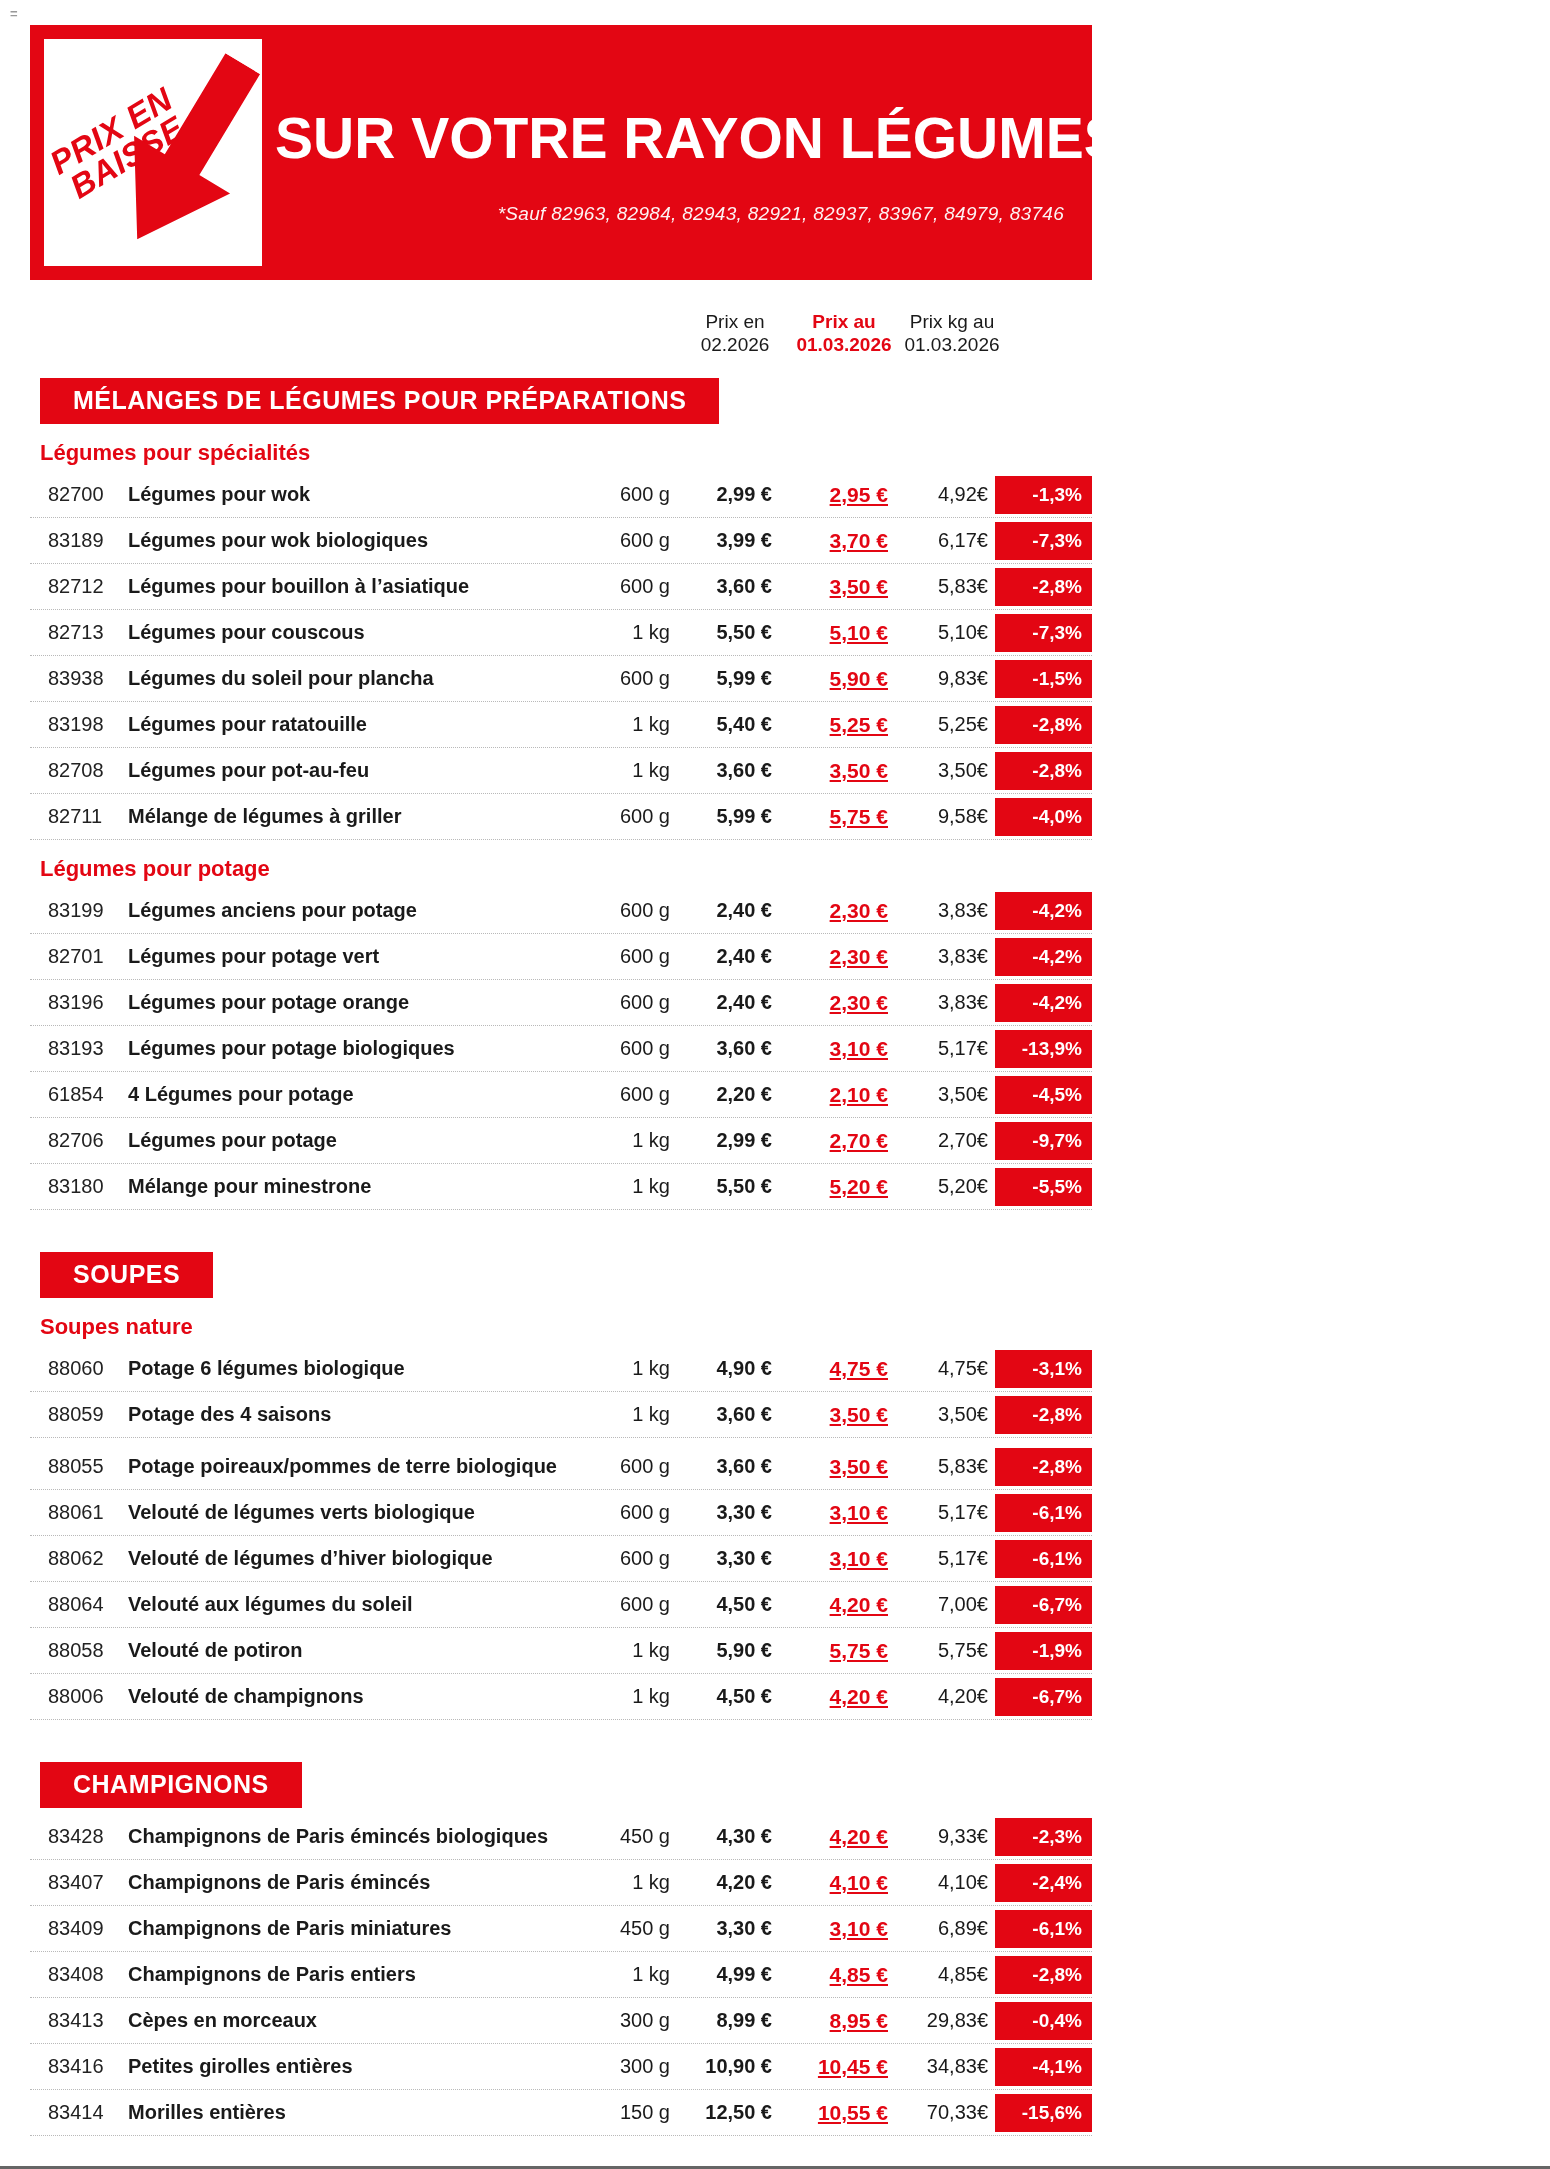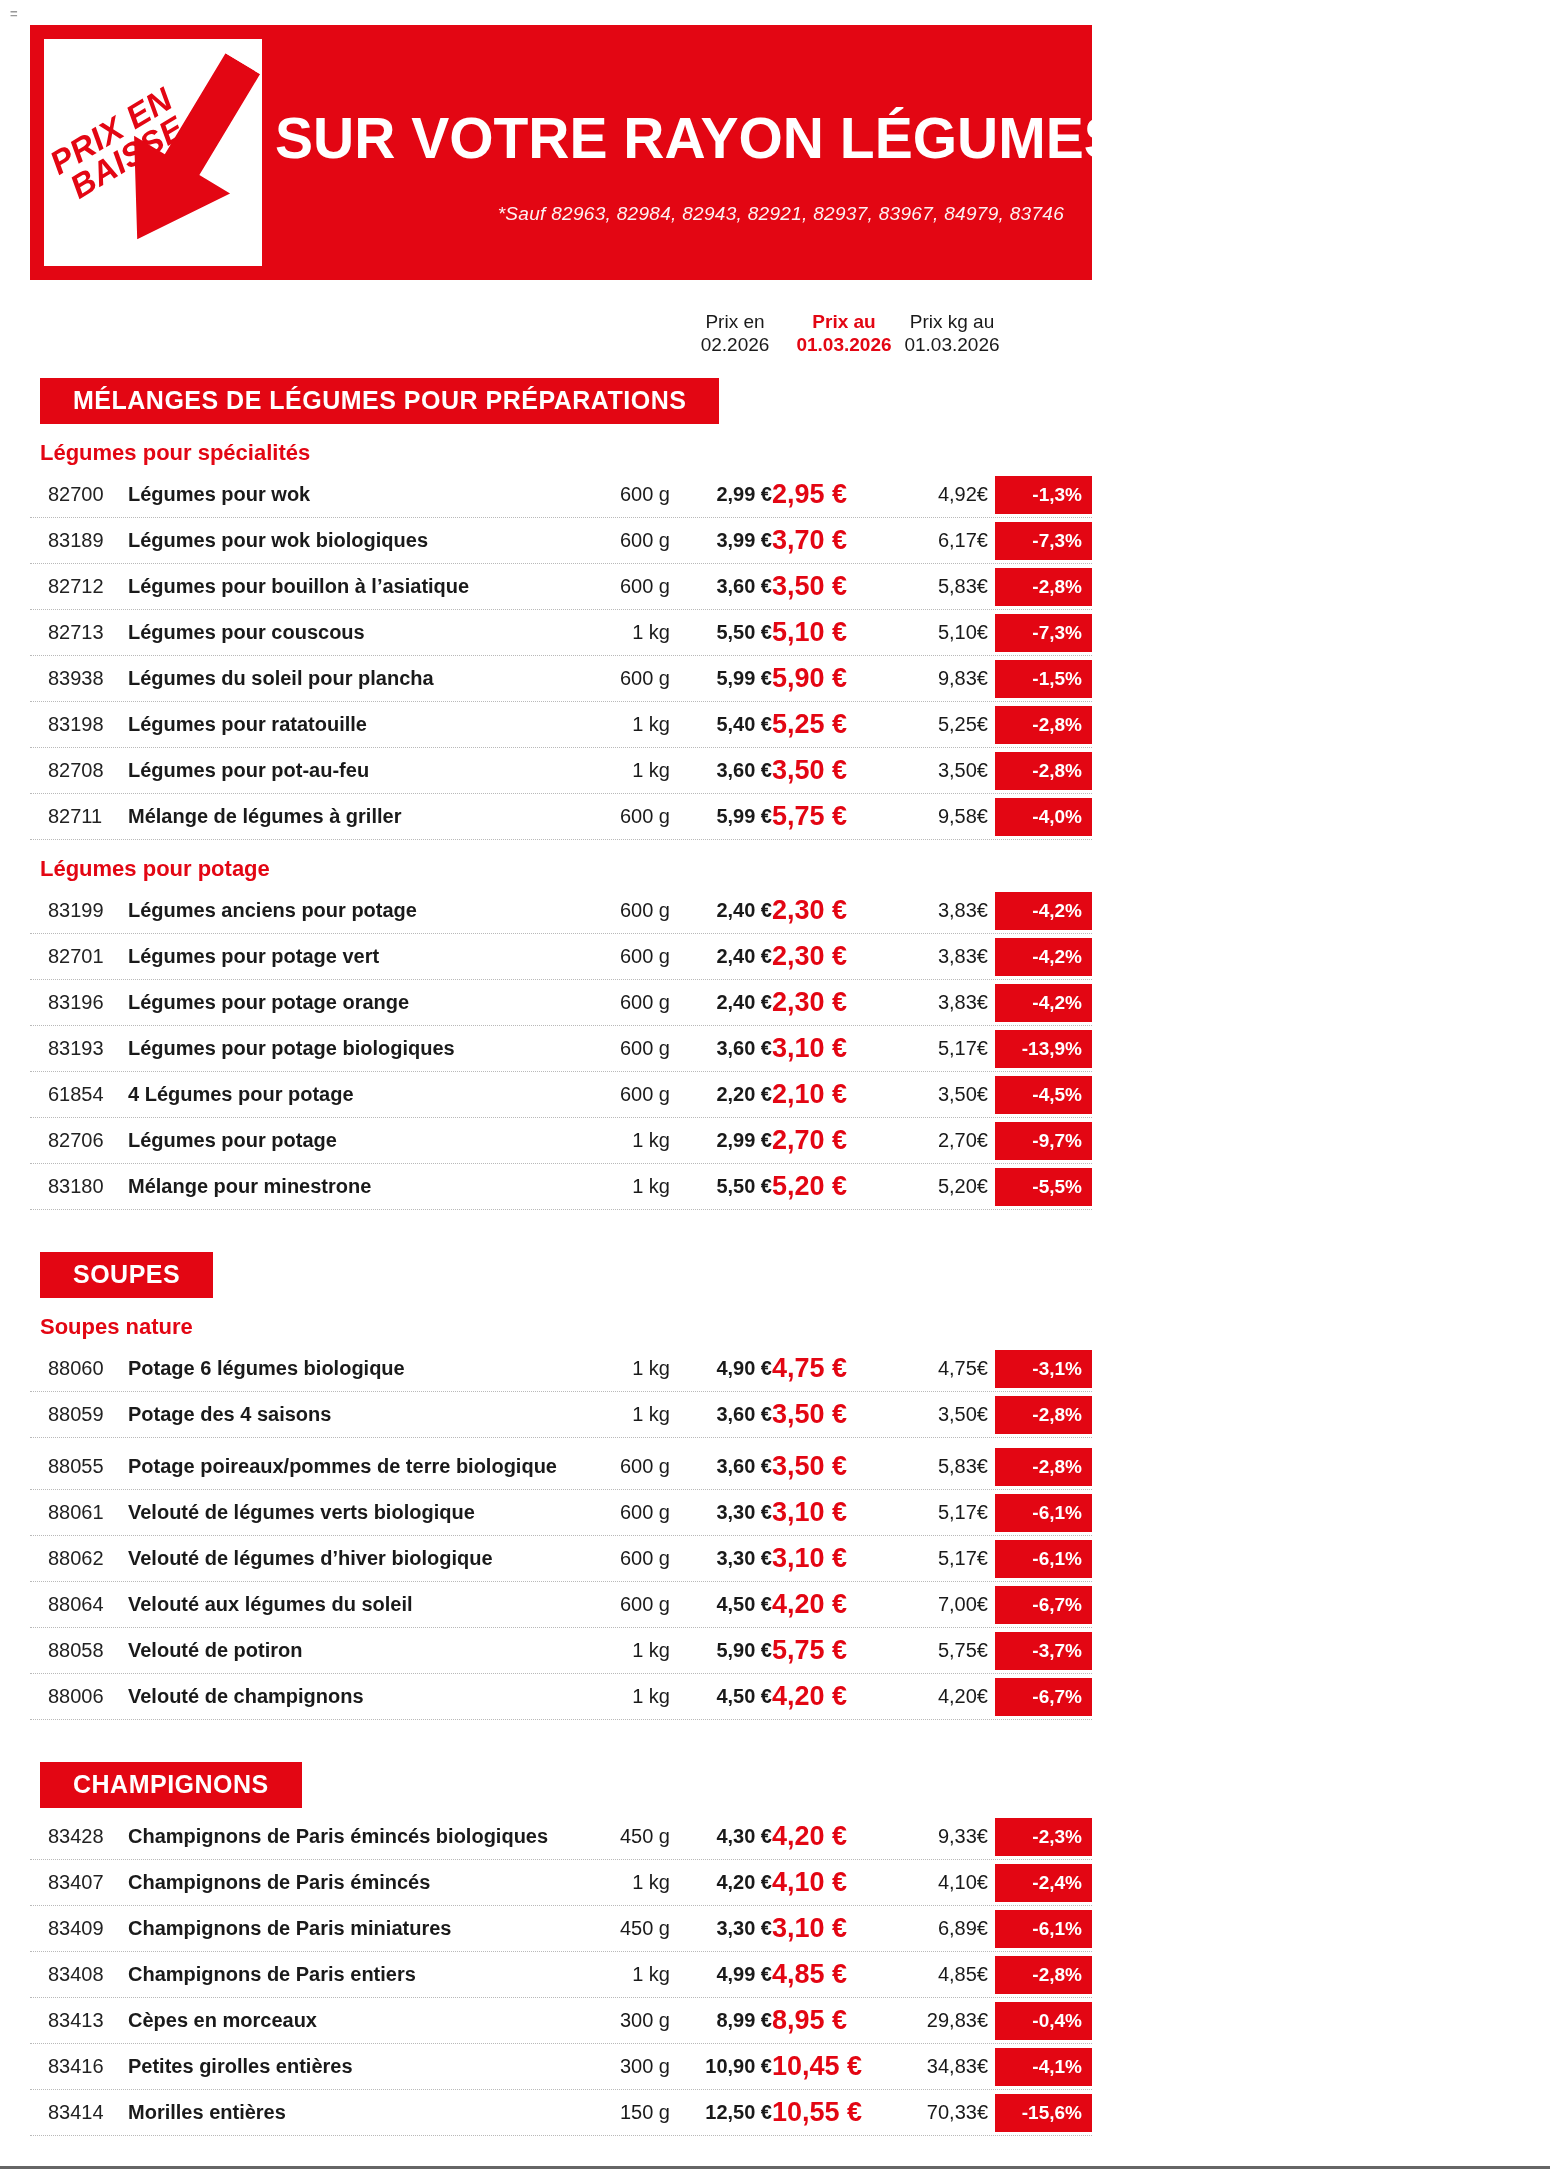--- a/index.html
+++ b/index.html
@@ -50,21 +50,21 @@
   }
   .subheading { color:var(--red); font-size:22px; font-weight:bold; margin:16px 0 4px 10px; }
   .rows { margin-top:6px; }
 
   
   .row { height:46px; align-items:center; border-bottom:1px dotted #b9b9b9; font-size:20px; }
   .cell.code { color:#222; }
   .cell.name { font-weight:bold; white-space:nowrap; padding-right:6px; }
   .cell.weight, .cell.old, .cell.kg { text-align:right; }
   .cell.old { font-weight:bold; }
-  .cell.new { text-align:left; font-weight:bold; color:var(--red); font-size:27px; }
+  .cell.new { text-align:right; font-weight:bold; color:var(--red); font-size:21px;text-decoration:underline; }
   .badgec { display:flex; justify-content:flex-end; align-items:center; height:100%; }
   .badge {
     width:97px; height:38px; background:var(--red); color:#fff; font-weight:bold; font-size:19px;
     display:flex; align-items:center; justify-content:flex-end; padding-right:10px;
   }
   .bottom-edge { position:absolute; left:0; bottom:0; width:1550px; height:3px; background:#666; }
 </style>
 </head>
 <body>
 
@@ -345,21 +345,21 @@
             </div>
           </div>
           <div class="row grid">
             <div class="cell code">88058</div>
             <div class="cell name">Velouté de potiron</div>
             <div class="cell weight">1 kg</div>
             <div class="cell old">5,90 €</div>
             <div class="cell new">5,75 €</div>
             <div class="cell kg">5,75€</div>
             <div class="cell badgec">
-              <div class="badge">-3,7%</div>
+              <div class="badge">-1,9%</div>
             </div>
           </div>
           <div class="row grid">
             <div class="cell code">88006</div>
             <div class="cell name">Velouté de champignons</div>
             <div class="cell weight">1 kg</div>
             <div class="cell old">4,50 €</div>
             <div class="cell new">4,20 €</div>
             <div class="cell kg">4,20€</div>
             <div class="cell badgec">

